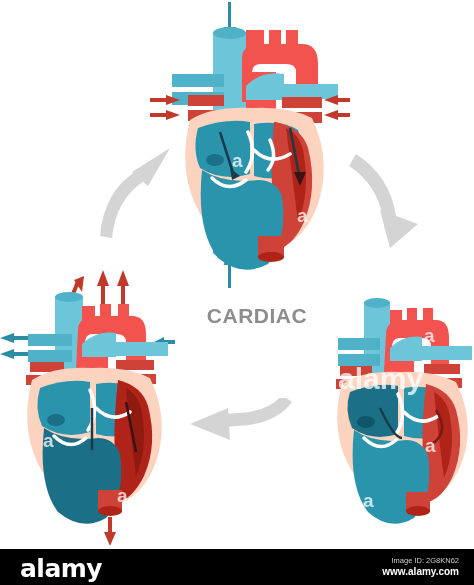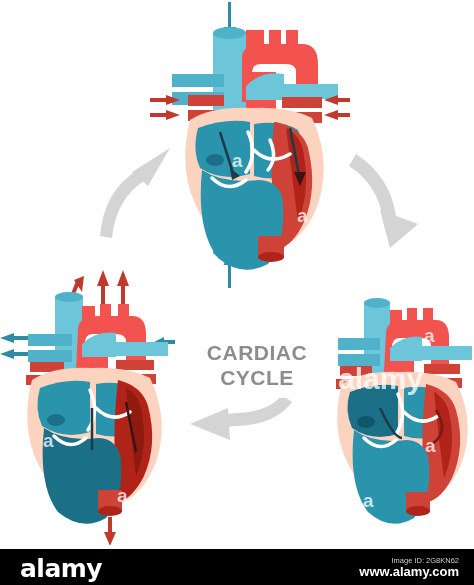--- a/index.html
+++ b/index.html
@@ -6,40 +6,39 @@
   body{width:474px;height:585px;font-family:"Liberation Sans",sans-serif;overflow:hidden;}
   #stage{position:relative;width:474px;height:585px;background:#ffffff;}
   .artboard{position:absolute;left:0;top:0;width:474px;height:549px;background:#ffffff;}
   .heart-unit{position:absolute;}
   .heart-unit svg{display:block;}
   .center-label{
     position:absolute;left:187px;top:303px;width:140px;
     text-align:center;color:#8d8d8d;font-weight:bold;
     font-family:"Liberation Sans",sans-serif;font-size:21px;line-height:25px;
     letter-spacing:0.5px;
-    margin-top:37px;
   }
   .center-label .l2{display:block;}
   .cyclearrow{position:absolute;}
   .watermark{
     position:absolute;color:rgba(255,255,255,0.75);font-weight:bold;
     font-family:"Liberation Sans",sans-serif;pointer-events:none;
   }
   .footer{
     position:absolute;left:0;top:549px;width:474px;height:36px;background:#000000;
   }
   .footer-logo{
     position:absolute;left:20px;top:5px;color:#ffffff;font-size:25px;
     font-weight:bold;font-family:"DejaVu Sans",sans-serif;letter-spacing:-0.5px;
   }
   .footer-meta{
     position:absolute;right:15px;top:6px;text-align:right;color:#e8e8e8;
   }
   .footer-meta .id{font-size:7.5px;line-height:11px;display:block;color:#cfcfcf;}
-  .footer-meta .url{font-size:13px;line-height:12px;display:block;font-weight:bold;color:#ffffff;}
+  .footer-meta .url{font-size:10px;line-height:12px;display:block;font-weight:bold;color:#ffffff;}
   .topstrip{position:absolute;left:0;top:545px;width:474px;height:4px;background:#ffffff;}
 </style>
 </head>
 <body>
 
 <div id="stage">
 
   <div class="artboard">
 
     <div class="heart-unit" style="left:150px;top:0px;">
@@ -319,21 +318,20 @@
       <polygon points="48,62 86,76 58,100" fill="#d4d4d4"></polygon>
     </svg>
 
     <svg class="cyclearrow" style="left:180px;top:398px;" width="115" height="52" viewBox="0 0 115 52" xmlns="http://www.w3.org/2000/svg">
       <path d="M112 4 q-16 22 -54 24 l-14 1 0 -13 14 -1 q32 -2 44 -18 z" fill="#d4d4d4"></path>
       <polygon points="48,10 10,26 50,42" fill="#d4d4d4"></polygon>
     </svg>
 
     <div class="center-label">
       <span>CARDIAC</span>
-      <span class="l2">CYCLE</span>
     </div>
 
     <div class="watermark" style="left:193px;top:30px;font-size:19px;">a</div>
     <div class="watermark" style="left:355px;top:100px;font-size:19px;">a</div>
     <div class="watermark" style="left:232px;top:150px;font-size:19px;">a</div>
     <div class="watermark" style="left:297px;top:205px;font-size:19px;">a</div>
     <div class="watermark" style="left:43px;top:430px;font-size:19px;">a</div>
     <div class="watermark" style="left:117px;top:485px;font-size:19px;">a</div>
     <div class="watermark" style="left:424px;top:325px;font-size:19px;">a</div>
     <div class="watermark" style="left:425px;top:435px;font-size:19px;">a</div>

